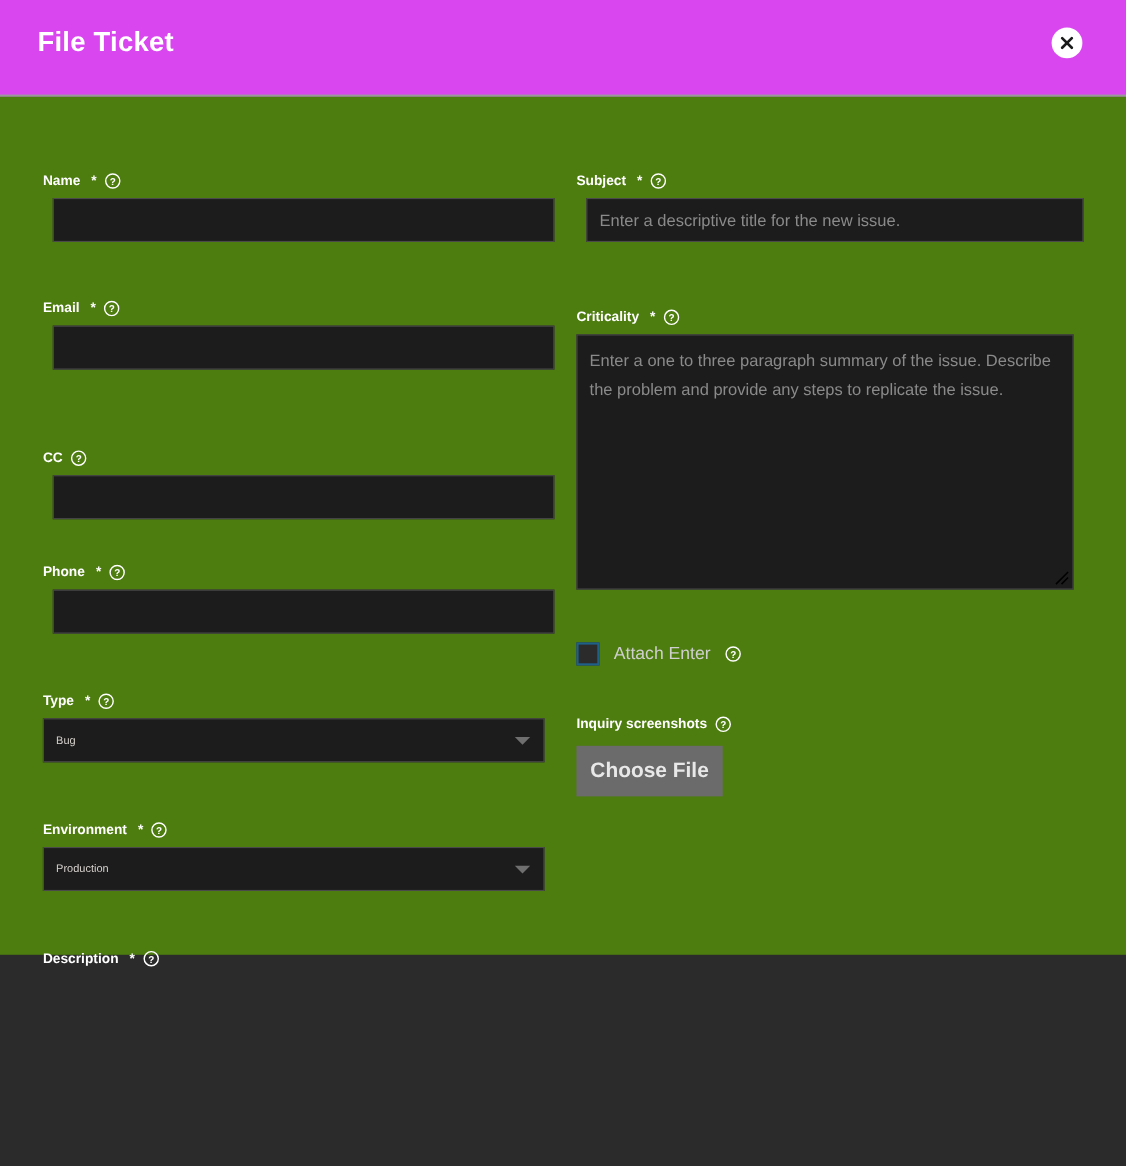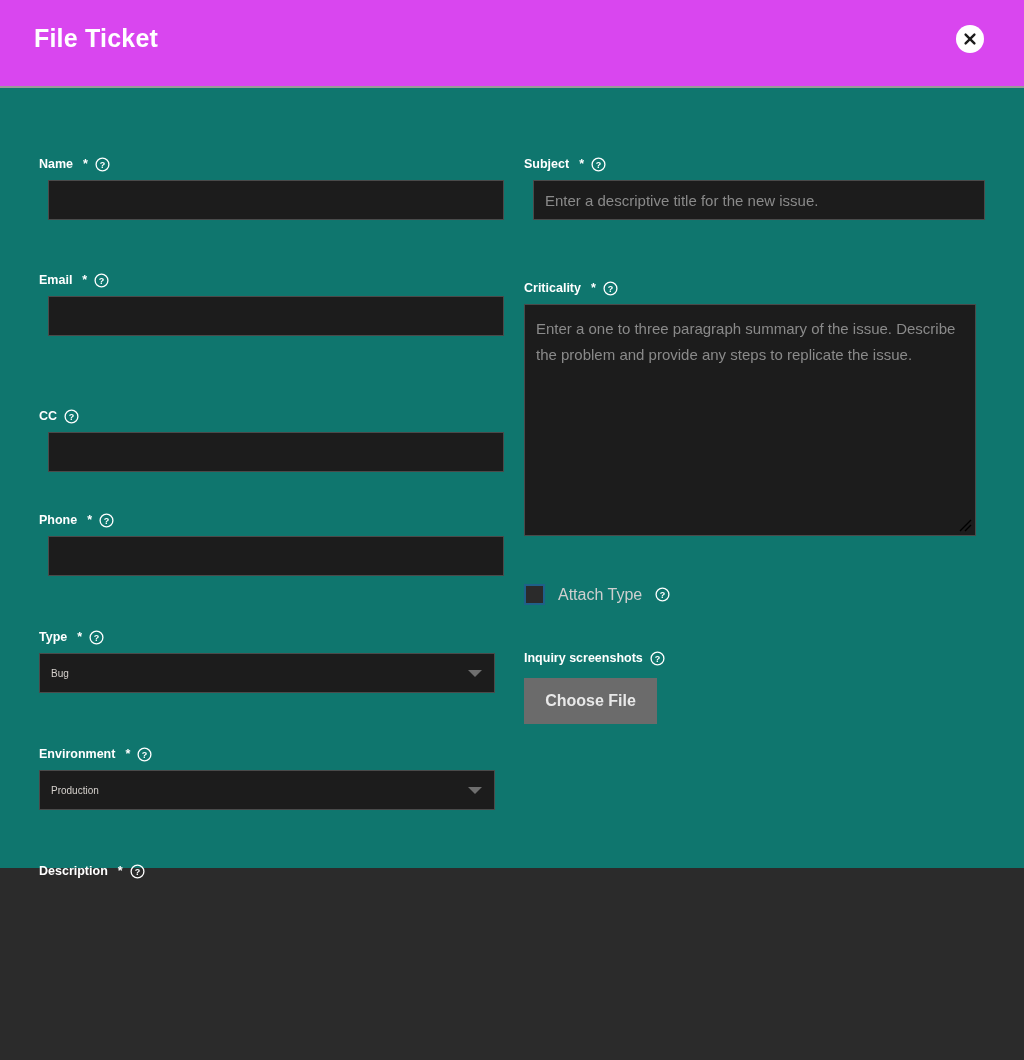--- a/index.html
+++ b/index.html
@@ -37,21 +37,21 @@
     align-items: center;
     justify-content: center;
   }
   #close-button svg { display: block; }
 
   
   #form-body {
     position: relative;
     width: 1024px;
     height: 780px;
-    background: #0f766e;
+    background: #4d7c0f;
   }
   .col { position: absolute; top: 0; }
   #left-col  { left: 39px;  width: 456px; }
   #right-col { left: 524px; width: 452px; }
 
   
   .field { position: absolute; left: 0; }
   .field-label-row {
     display: flex;
     align-items: center;
@@ -166,21 +166,21 @@
   #attach-debug-label {
     font-size: 16px;
     color: #cfcfcf;
   }
 
   
   .btn {
     height: 44px;
     border: none;
     font-family: "Liberation Sans", sans-serif;
-    font-size: 16px;
+    font-size: 19px;
     font-weight: bold;
     cursor: pointer;
     display: inline-flex;
     align-items: center;
     justify-content: center;
   }
   #choose-file-button {
     position: absolute;
     left: 0;
     width: 133px;
@@ -346,21 +346,21 @@
         <span class="resize-grip">
           <svg width="16" height="16" viewBox="0 0 16 16">
             <path d="M15 4 L4 15 M15 9 L9 15" stroke="#000000" stroke-width="1.4" fill="none"></path>
           </svg>
         </span>
       </div>
     </div>
 
     <div id="attach-debug-row" style="top:496px">
       <span class="checkbox"></span>
-      <span id="attach-debug-label">Attach Type</span>
+      <span id="attach-debug-label">Attach Enter</span>
       <span class="help-icon">
         <svg width="15" height="15" viewBox="0 0 15 15">
           <circle cx="7.5" cy="7.5" r="6.4" fill="none" stroke="#ffffff" stroke-width="1.3"></circle>
           <text x="7.5" y="11" text-anchor="middle" font-size="9" font-family="Liberation Sans, sans-serif" font-weight="bold" fill="#ffffff">?</text>
         </svg>
       </span>
     </div>
 
     <div class="field" style="top:562px;width:452px">
       <div class="field-label-row" style="margin-bottom:12px">

